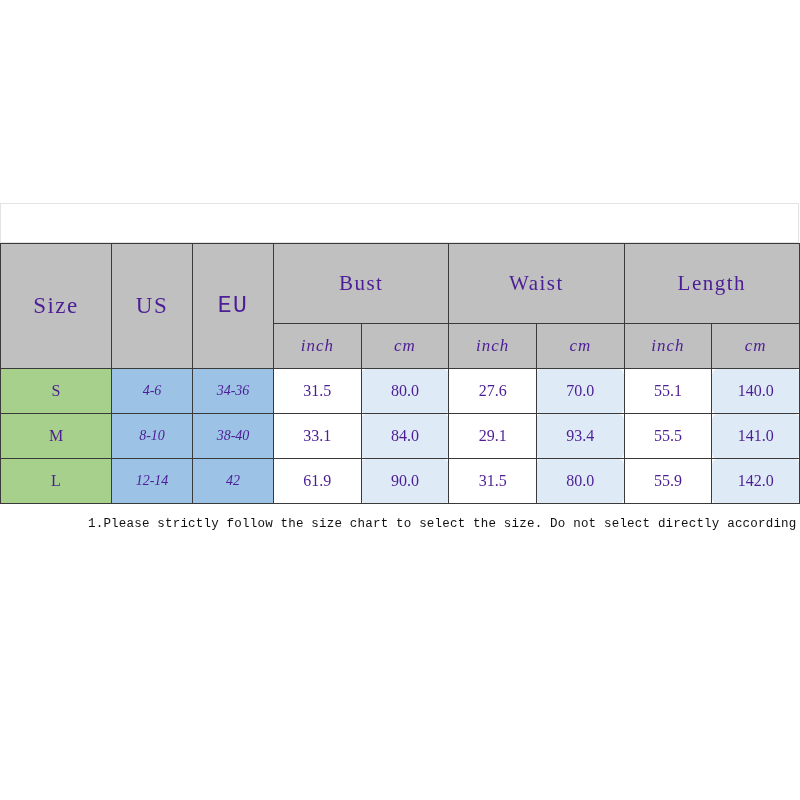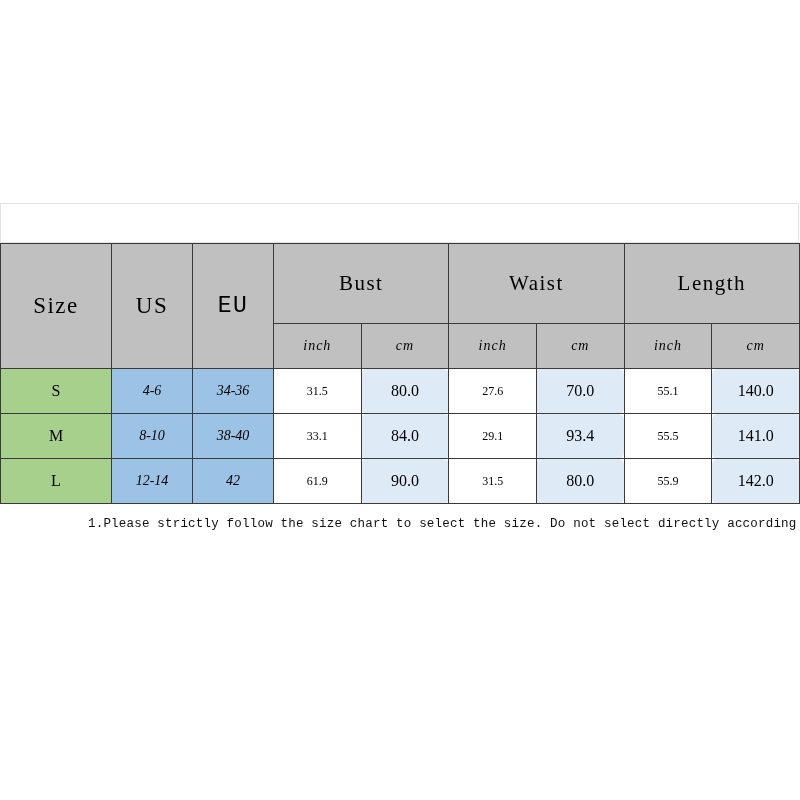--- a/index.html
+++ b/index.html
@@ -39,61 +39,61 @@
     width: 800px;
     table-layout: fixed;
   }
 
   table.size-chart td,
   table.size-chart th {
     border: 1px solid #3a3a3a;
     text-align: center;
     vertical-align: middle;
     font-weight: normal;
-    color: #000000;
+    color: #4c1d95;
     padding: 0;
   }
 
   
   .hd {
     background: #c0c0c0;
     font-size: 21px;
     letter-spacing: 1.5px;
     height: 79px;
   }
   .hd-tall {
     background: #c0c0c0;
     font-size: 23px;
     letter-spacing: 1.5px;
     height: 123px;
   }
   .hd-sub {
     background: #c0c0c0;
-    font-size: 14px;
+    font-size: 17px;
     font-style: italic;
     letter-spacing: 1px;
     height: 44px;
   }
 
   
   .c-size {
     background: #a8d08d;
     font-size: 16px;
     height: 44px;
   }
   .c-usa {
     background: #9cc3e5;
     font-size: 14px;
     font-style: italic;
     font-weight: bold;
     height: 44px;
   }
   .c-inch {
     background: #ffffff;
-    font-size: 12px;
+    font-size: 16px;
     height: 44px;
   }
   .c-cm {
     background: #deeaf6;
     font-size: 16px;
     height: 44px;
     border-radius: 6px;
   }
 
   

